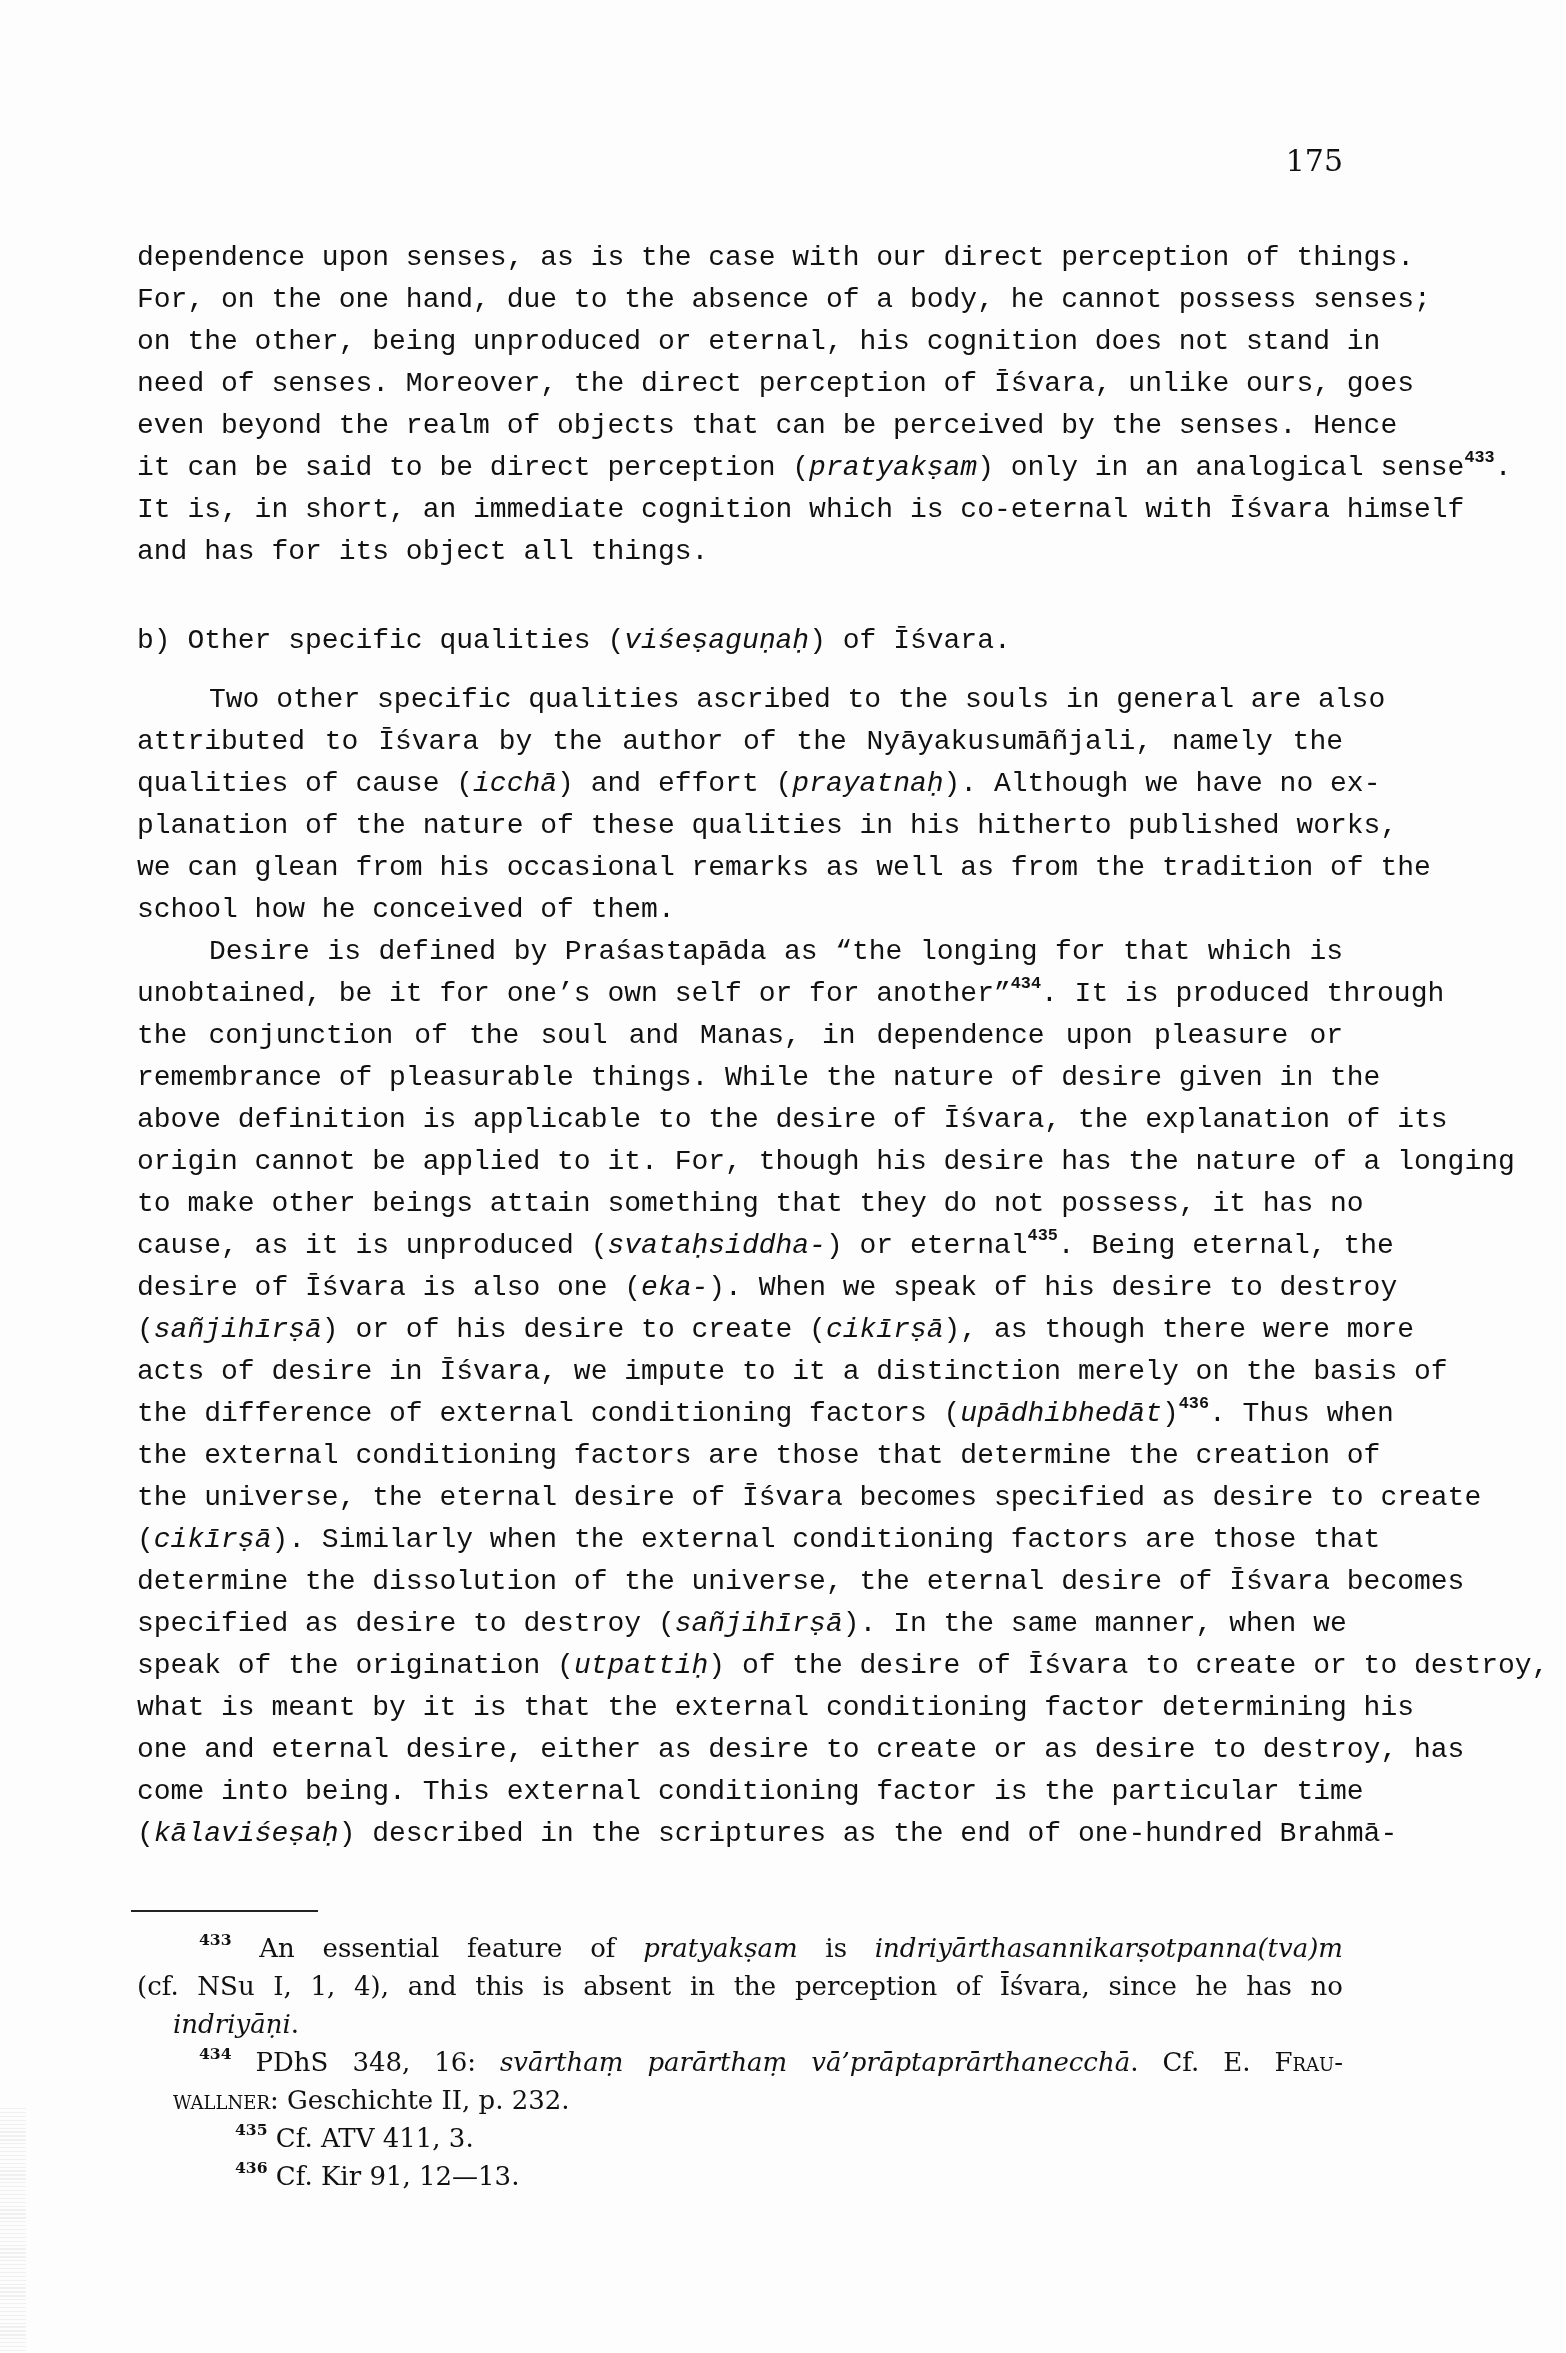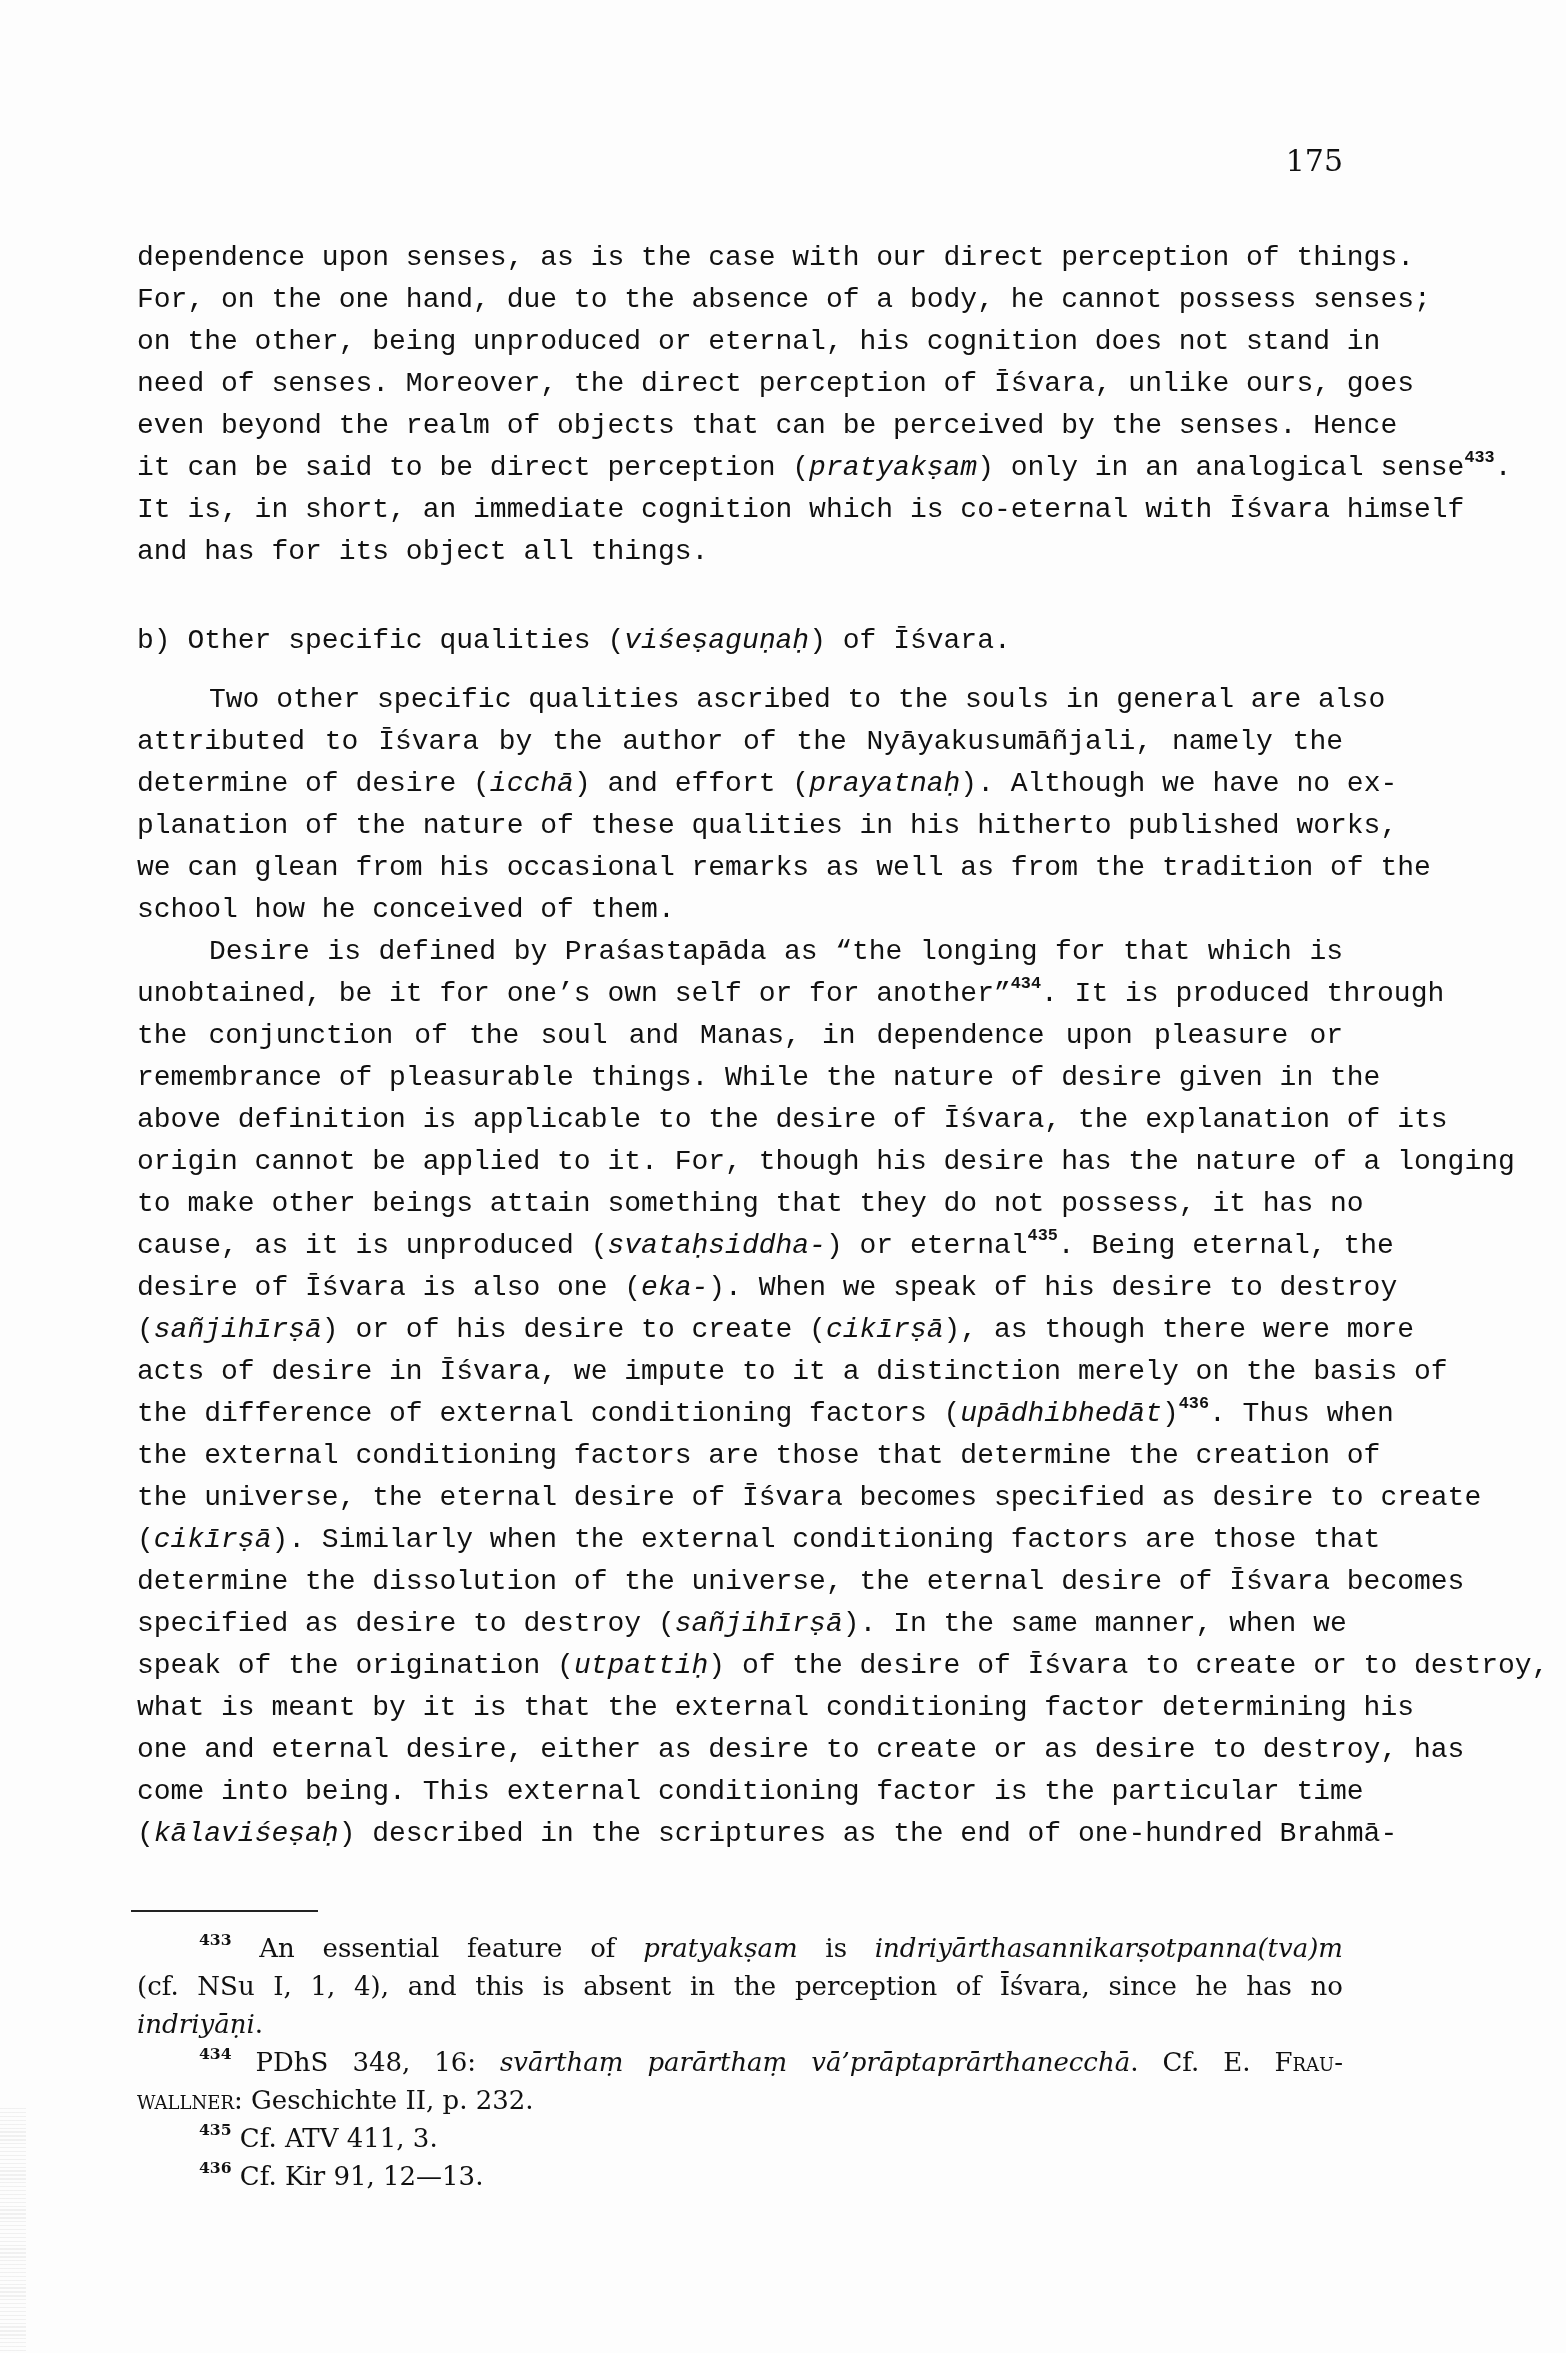--- a/index.html
+++ b/index.html
@@ -18,21 +18,21 @@
   .line.heading { text-align-last: left; }
   .gap { height: 47px; }
   .gap-sm { height: 17px; }
   i { font-style: italic; }
   sup { font-size: 0.6em; line-height: 0; vertical-align: 0.75em; font-weight: bold; }
   .sc { font-variant: small-caps; }
   .footnote-rule { position: absolute; left: 131px; top: 1910px; width: 187px; height: 2px; background: #222; }
   .footnotes { position: absolute; left: 137px; top: 1929px; width: 1206px; }
   .fline { height: 38px; line-height: 38px; font-size: 26px; white-space: nowrap;
            text-align: justify; text-align-last: justify; }
-  .fline.last { text-align-last: left; }
+  .fline.last { text-align-last: left; margin-left: 36px; }
   .fline.indent { padding-left: 62px; }
   .scan-noise { position: absolute; left: 0; top: 2108px; width: 26px; height: 245px;
                 background: repeating-linear-gradient(180deg, rgba(0,0,0,0.05) 0 1.3px, transparent 1.3px 3.9px); }
 </style>
 </head>
 <body>
 
 <div class="page">
   <div class="running-head">
     <div class="page-number">175</div>
@@ -45,21 +45,21 @@
       <div class="line"><span>need of senses. Moreover, the direct perception of Īśvara, unlike ours, goes</span></div>
       <div class="line"><span>even beyond the realm of objects that can be perceived by the senses. Hence</span></div>
       <div class="line"><span>it can be said to be direct perception (</span><i>pratyakṣam</i><span>) only in an analogical sense</span><sup>433</sup><span>.</span></div>
       <div class="line"><span>It is, in short, an immediate cognition which is co-eternal with Īśvara himself</span></div>
       <div class="line last"><span>and has for its object all things.</span></div>
       <div class="gap"></div>
       <div class="line heading"><span>b) Other specific qualities (</span><i>viśeṣaguṇaḥ</i><span>) of Īśvara.</span></div>
       <div class="gap-sm"></div>
       <div class="line indent"><span>Two other specific qualities ascribed to the souls in general are also</span></div>
       <div class="line"><span>attributed to Īśvara by the author of the Nyāyakusumāñjali, namely the</span></div>
-      <div class="line"><span>determine of desire (</span><i>icchā</i><span>) and effort (</span><i>prayatnaḥ</i><span>). Although we have no ex-</span></div>
+      <div class="line"><span>qualities of cause (</span><i>icchā</i><span>) and effort (</span><i>prayatnaḥ</i><span>). Although we have no ex-</span></div>
       <div class="line"><span>planation of the nature of these qualities in his hitherto published works,</span></div>
       <div class="line"><span>we can glean from his occasional remarks as well as from the tradition of the</span></div>
       <div class="line last"><span>school how he conceived of them.</span></div>
       <div class="line indent"><span>Desire is defined by Praśastapāda as “the longing for that which is</span></div>
       <div class="line"><span>unobtained, be it for one’s own self or for another”</span><sup>434</sup><span>. It is produced through</span></div>
       <div class="line"><span>the conjunction of the soul and Manas, in dependence upon pleasure or</span></div>
       <div class="line"><span>remembrance of pleasurable things. While the nature of desire given in the</span></div>
       <div class="line"><span>above definition is applicable to the desire of Īśvara, the explanation of its</span></div>
       <div class="line"><span>origin cannot be applied to it. For, though his desire has the nature of a longing</span></div>
       <div class="line"><span>to make other beings attain something that they do not possess, it has no</span></div>

